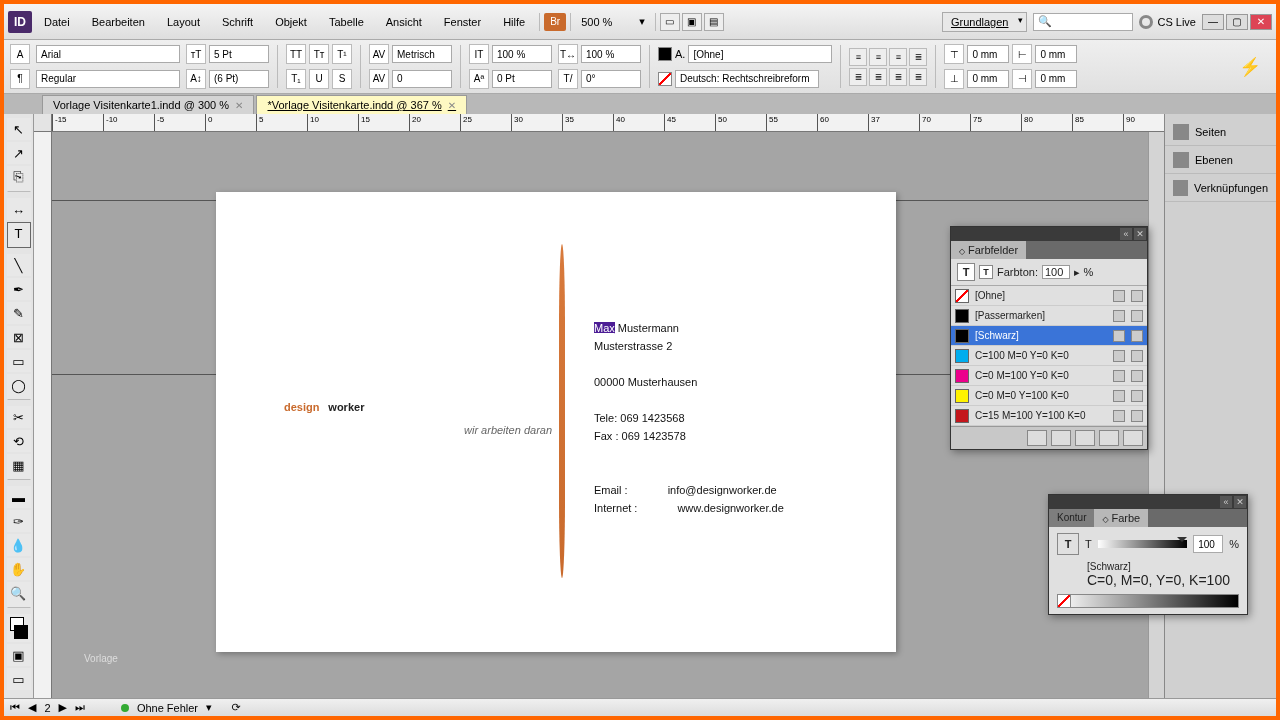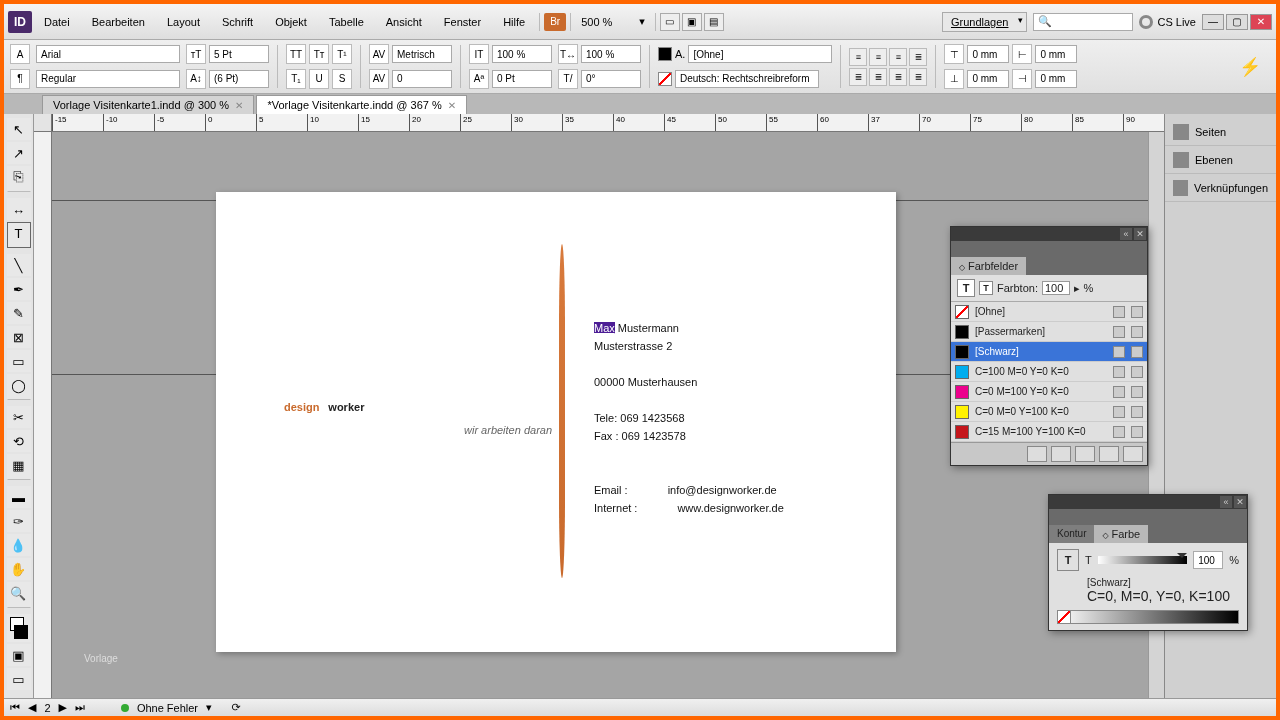--- a/index.html
+++ b/index.html
@@ -31,21 +31,21 @@
 .ctrl-input.wide { width:144px; }
 .divider { width:1px; background:#bbb; margin:2px 2px; }
 .sel-box { width:14px; height:14px; border:1px solid #888; background:#fff; display:inline-block; }
 .sel-box.diag { background:linear-gradient(135deg,#fff 45%,#f00 45%,#f00 55%,#fff 55%); }
 .align-grid { display:grid; grid-template-columns:repeat(4,18px); gap:2px; }
 .align-btn { width:18px; height:18px; background:#eee; border:1px solid #bbb; display:flex; align-items:center; justify-content:center; font-size:9px; }
 .lightning { font-size:18px; color:#777; margin-left:auto; align-self:center; padding-right:8px; }
 
 .tabs { height:20px; background:#b8b8b8; display:flex; align-items:flex-end; padding-left:38px; gap:2px; }
 .tab { padding:3px 10px; background:#d4d4d4; border:1px solid #999; border-bottom:none; font-size:10px; display:flex; align-items:center; gap:6px; }
-.tab.active { background:#ffffff; }
+.tab.active { background:#fef9c3;text-decoration:underline; }
 .tab-x { font-size:10px; color:#888; }
 
 .workspace { flex:1; display:flex; position:relative; overflow:hidden; }
 .tools { width:30px; background:#e4e4e4; border-right:1px solid #999; display:flex; flex-direction:column; align-items:center; padding-top:4px; gap:2px; }
 .tool { width:24px; height:22px; background:#e8e8e8; border:1px solid transparent; display:flex; align-items:center; justify-content:center; font-size:13px; }
 .tool.sep-after { margin-bottom:4px; border-bottom:1px solid #bbb; padding-bottom:4px; height:26px; }
 .tool.fill-stroke { position:relative; height:28px; }
 .fs-back { position:absolute; width:14px; height:14px; top:2px; left:2px; background:#fff; border:1px solid #000; }
 .fs-front { position:absolute; width:14px; height:14px; bottom:2px; right:2px; background:#000; border:1px solid #000; }
 
@@ -73,21 +73,21 @@
 
 .dock { position:absolute; right:0; top:0; width:112px; bottom:0; background:#d0d0d0; border-left:1px solid #888; display:flex; flex-direction:column; padding-top:4px; }
 .dock-item { height:28px; display:flex; align-items:center; gap:6px; padding:0 8px; border-bottom:1px solid #bbb; font-size:11px; }
 .dock-icon { width:16px; height:16px; background:#888; }
 
 .panel { position:absolute; background:#545454; border:1px solid #333; box-shadow:2px 2px 8px rgba(0,0,0,.4); color:#ddd; font-size:10px; }
 .panel-header { display:flex; background:#3a3a3a; height:14px; }
 .panel-header .grip { flex:1; }
 .panel-header .pbtn { width:12px; height:12px; margin:1px; background:#555; color:#ccc; font-size:9px; display:flex; align-items:center; justify-content:center; }
 .panel-tabs { display:flex; background:#6a6a6a; }
-.panel-tab { padding:3px 8px; background:#7e7e7e; color:#222; font-size:10px;margin-top:16px; }
+.panel-tab { padding:3px 8px; background:#7e7e7e; color:#222; font-size:10px; }
 .panel-tab.active { background:#b8b8b8; }
 .panel-body { background:#e0e0e0; color:#222; }
 
 .swatch-panel { right:128px; top:112px; width:198px; }
 .swatch-hdr { display:flex; align-items:center; padding:4px 6px; gap:4px; border-bottom:1px solid #aaa; font-size:10px; }
 .swatch-hdr .t-icon { width:18px; height:18px; background:#fff; border:1px solid #888; display:flex; align-items:center; justify-content:center; font-weight:bold; }
 .swatch-val { width:28px; height:14px; background:#fff; border:1px solid #999; padding:0 2px; }
 .swatch-list { max-height:160px; overflow:hidden; }
 .swatch-row { display:flex; align-items:center; height:20px; padding:0 4px; gap:6px; border-bottom:1px solid #ccc; }
 .swatch-row.sel { background:#3a74d8; color:#fff; }

